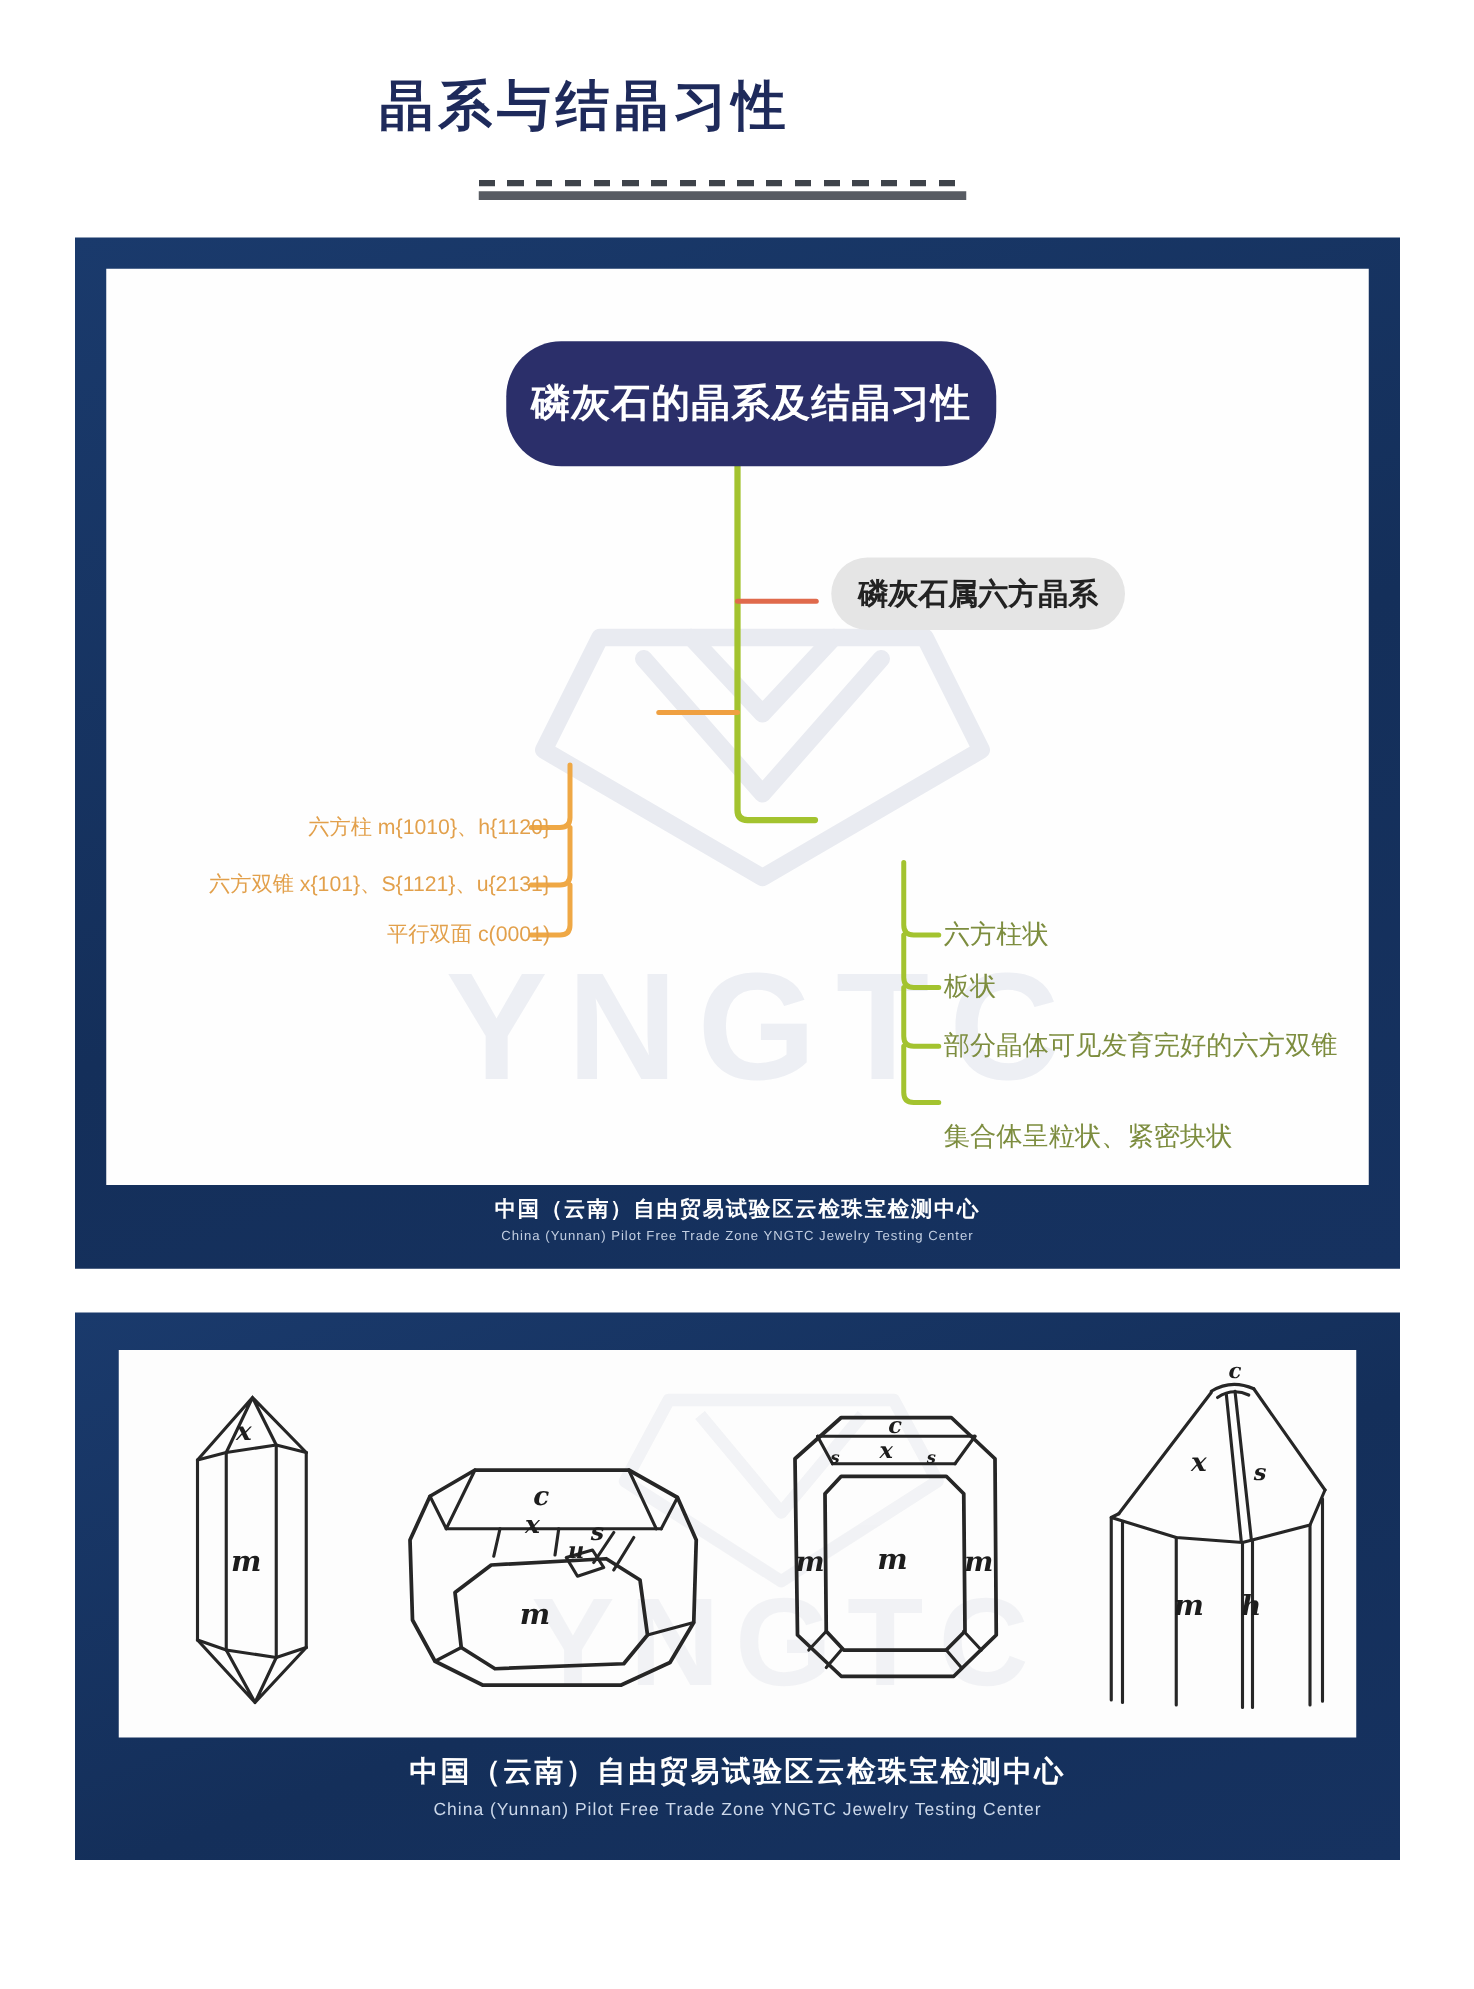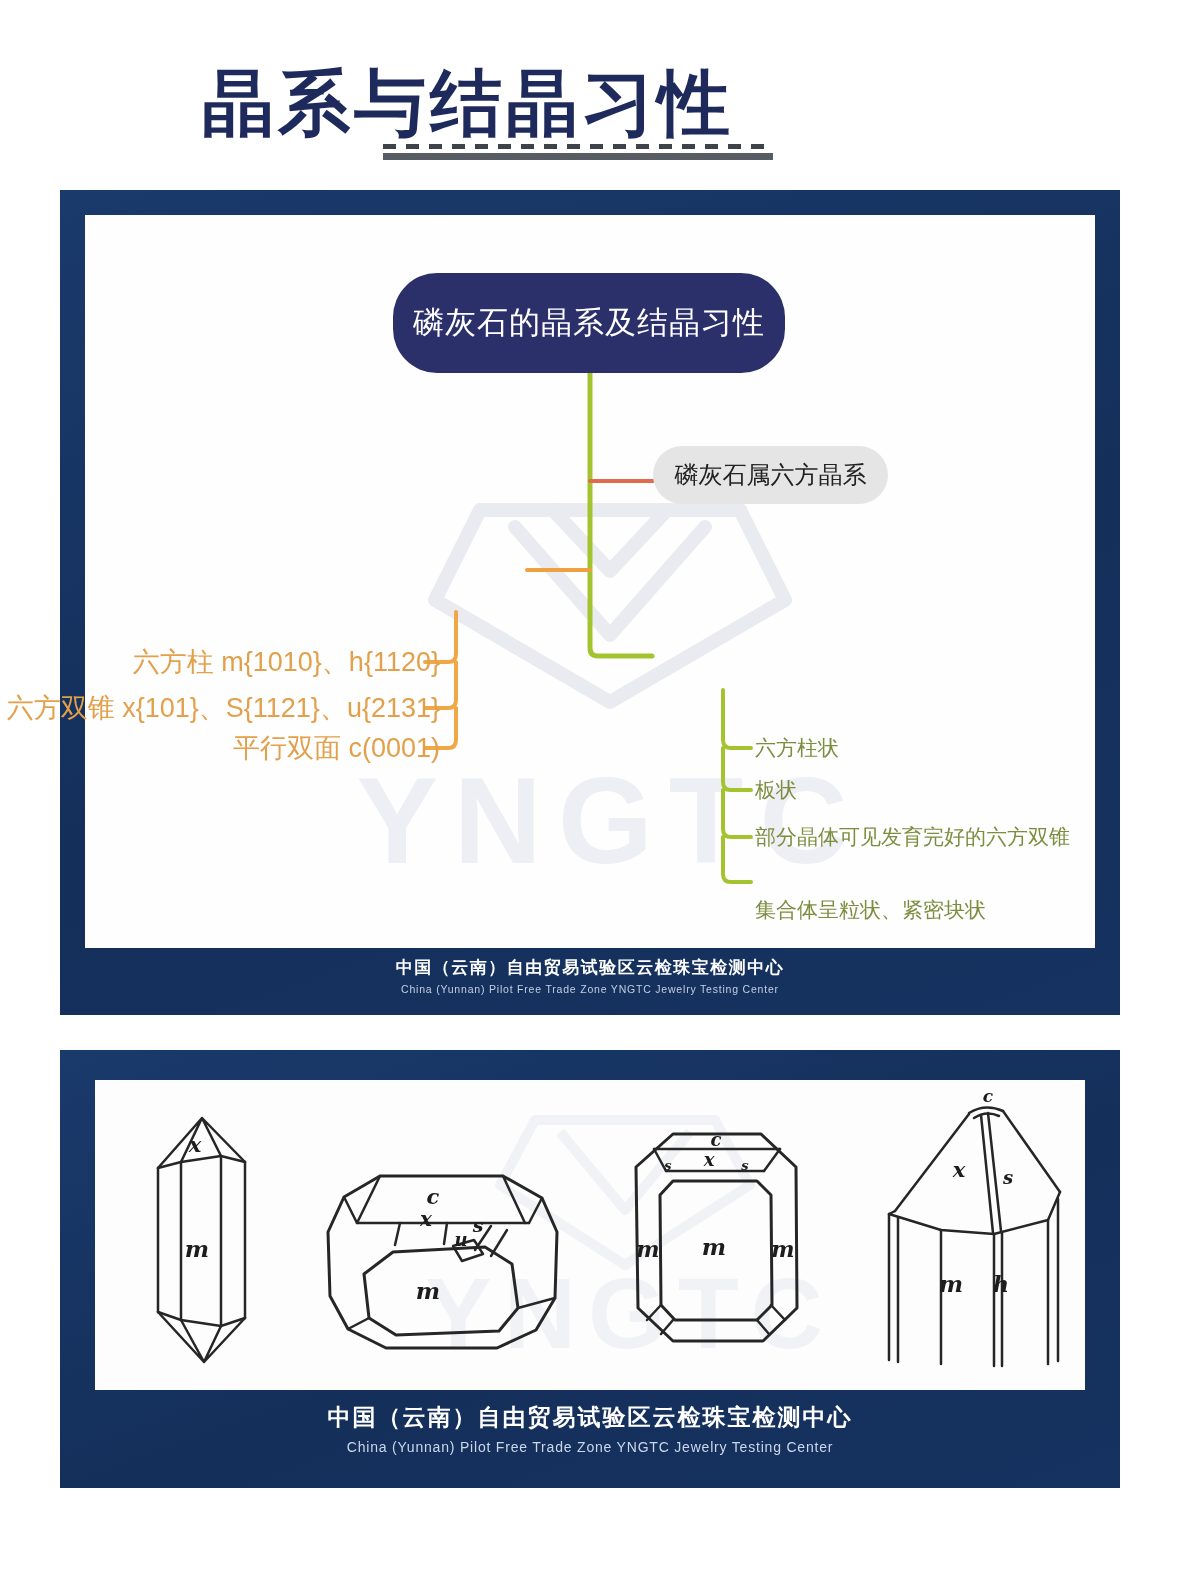--- a/index.html
+++ b/index.html
@@ -1,46 +1,46 @@
 <!DOCTYPE html>
 <html><head>
 <meta charset="utf-8">
 <style>
   * { margin:0; padding:0; box-sizing:border-box; }
   body { background:#ffffff; font-family:"Liberation Sans", sans-serif; }
   #page { position:relative; width:1179px; height:1591px; background:#ffffff; overflow:hidden; }
 
   
   .page-title { position:absolute; left:0; top:56px; width:936px; text-align:center;
-    font-size:72px; font-weight:900; color:#1e2a5b; letter-spacing:4px; }
+    font-size:43px; font-weight:900; color:#1e2a5b; letter-spacing:4px; }
   .rule-dashed { position:absolute; left:383px; top:144px; width:390px; height:5px;
     background:repeating-linear-gradient(90deg,#3e434a 0 13px, transparent 13px 23px); }
   .rule-solid { position:absolute; left:383px; top:153px; width:390px; height:7px; background:#585c63; }
 
   
   .card { position:absolute; left:60px; width:1060px;
     background:linear-gradient(160deg,#1a3a6c 0%, #142f5a 55%, #163260 100%); }
   .card1 { top:190px; height:825px; }
   .card2 { top:1050px; height:438px; }
   .card1-inner { position:absolute; left:25px; top:25px; width:1010px; height:733px; background:#fefefe; }
   .card2-inner { position:absolute; left:35px; top:30px; width:990px; height:310px; background:#fdfdfd; }
 
   
   .node { position:absolute; display:flex; align-items:center; justify-content:center;
-    font-weight:400; color:#222222; white-space:nowrap; }
+    font-weight:700; color:#222222; white-space:nowrap;margin-left:12px; }
   .node-root { left:308px; top:58px; width:392px; height:100px; background:#2b2f6a;
     border-radius:44px; color:#ffffff; font-size:31px; letter-spacing:1px; }
   .node-system { left:568px; top:231px; width:235px; height:58px; background:#e5e5e5;
     border-radius:34px; font-size:24px; }
   .node-forms { left:298px; top:313px; width:144px; height:84px; background:#f2a33c;
     border-radius:42px; font-size:29px; }
   .node-shapes { left:567px; top:407px; width:141px; height:68px; background:#a9c931;
     border-radius:32px; font-size:27px; }
 
-  .form-label { position:absolute; right:655px; color:#e2a04b; font-size:27px;
+  .form-label { position:absolute; right:655px; color:#e2a04b; font-size:17px;
     line-height:30px; white-space:nowrap; text-align:center; }
   .shape-label { position:absolute; left:670px; color:#7d8d3f; font-size:21px;
     line-height:30px; white-space:nowrap; }
 
   .abs-svg { position:absolute; left:0; top:0; }
 
   
   .card-footer { position:absolute; left:0; width:100%; text-align:center; color:#ffffff; }
   .card1 .card-footer { top:766px; }
   .card2 .card-footer { top:352px; }

